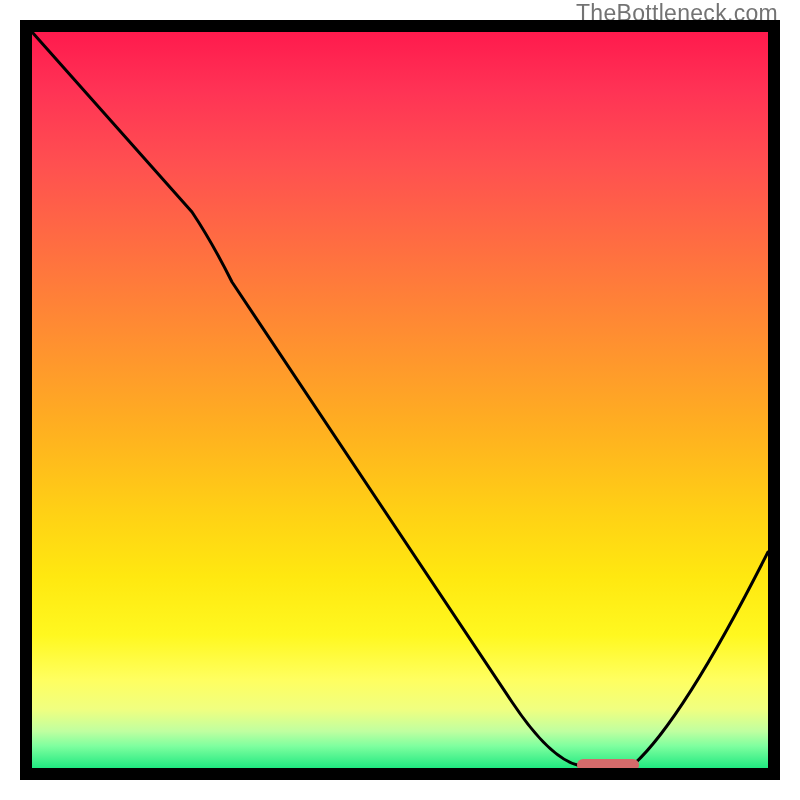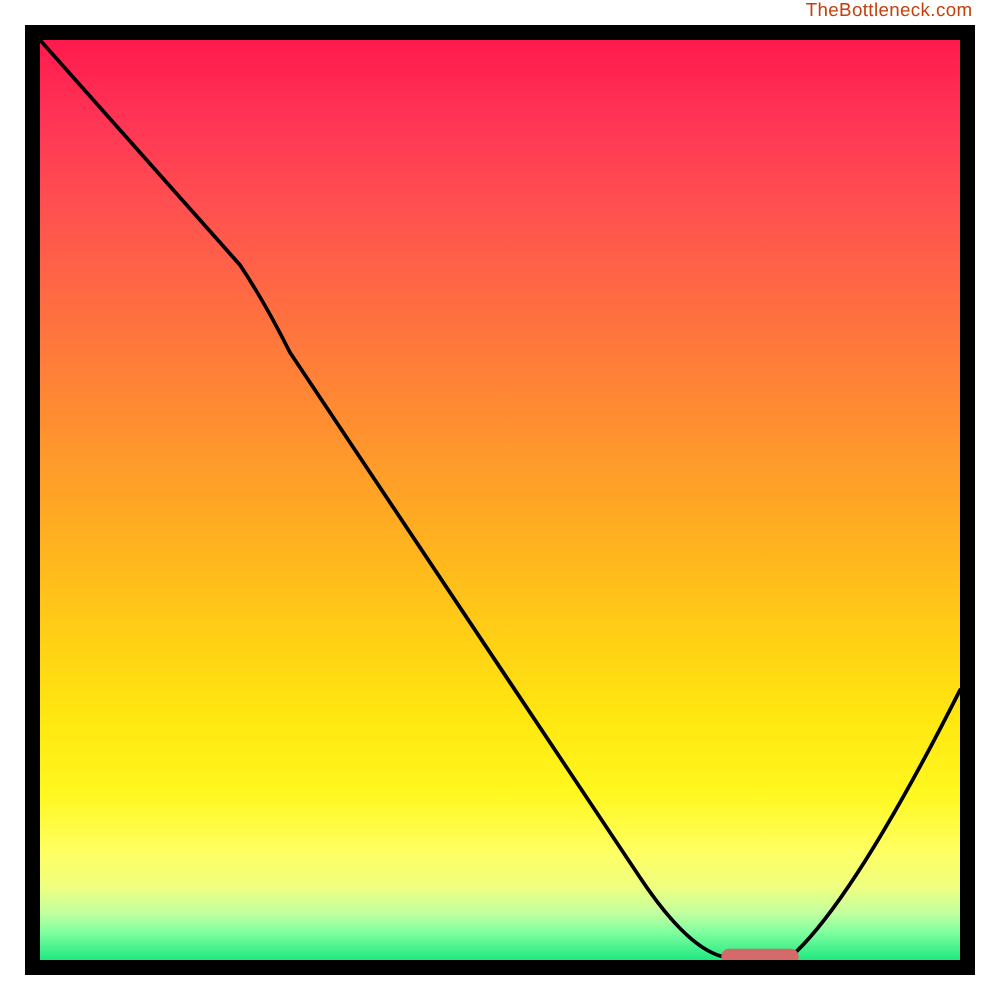--- a/index.html
+++ b/index.html
@@ -51,23 +51,23 @@
     position: absolute;
     left: 0;
     top: 0;
     width: 100%;
     height: 100%;
   }
   .watermark {
     position: absolute;
     top: 0px;
     right: 22px;
-    font-size: 15px;
+    font-size: 23px;
     font-weight: 500;
-    color: #c2410c;
+    color: #737373;
     letter-spacing: 0.3px;
   }
 </style>
 </head>
 <body>
 
 <div class="chart-container">
   <div class="watermark">TheBottleneck.com</div>
 
   <div class="plot-area">

